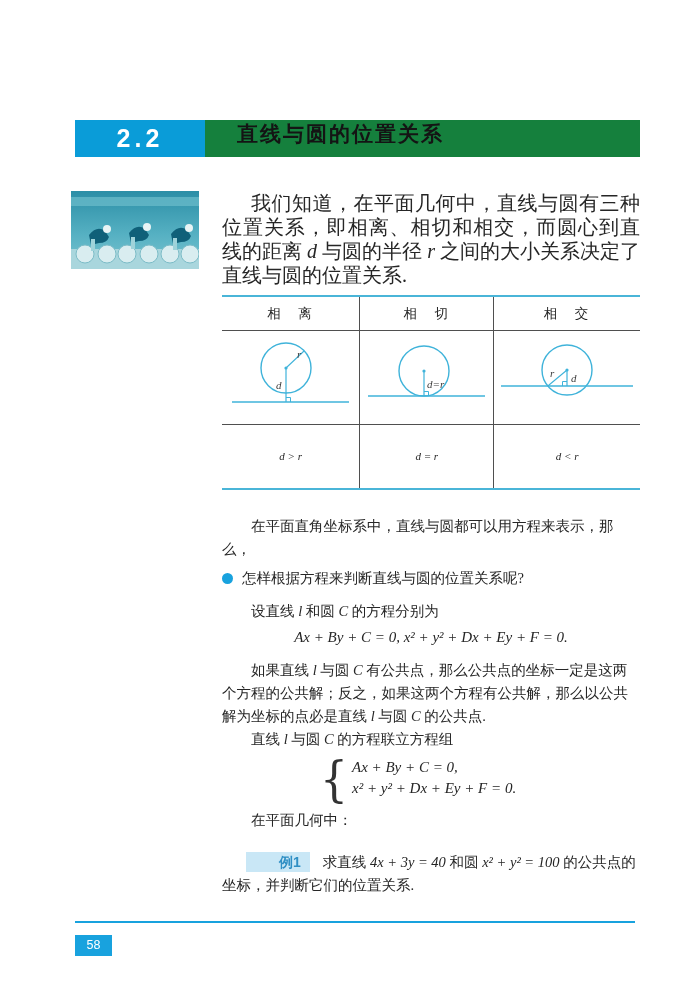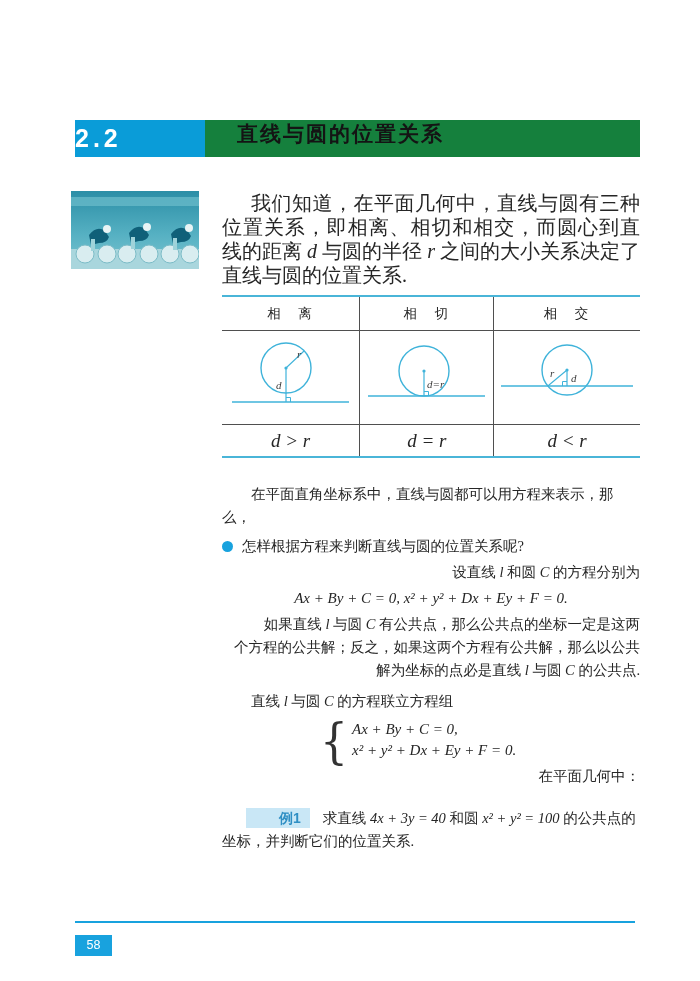--- a/index.html
+++ b/index.html
@@ -6,21 +6,21 @@
   html,body { background:#ffffff; }
   .page {
     position:relative; width:700px; height:981px; margin:0 auto;
     background:#ffffff; overflow:hidden;
     font-family:"Liberation Serif","DejaVu Serif",serif;
     color:#262626;
   }
   
   .sec-header { display:flex; margin:120px 60px 0 75px; height:37px; }
   .sec-num {
-    width:130px; background:#0a9cd8; color:#ffffff; text-align:left;
+    width:130px; background:#0a9cd8; color:#ffffff; text-align:center;
     font-family:"Liberation Sans","DejaVu Sans",sans-serif;
     font-weight:bold; font-size:25px; line-height:37px; letter-spacing:4px;
   }
   .sec-band {
     flex:1; background:#15803d; display:flex; align-items:flex-start;
   }
   .sec-title {
     padding-left:32px; font-family:"Liberation Sans","DejaVu Sans",sans-serif;
     font-weight:bold; font-size:21px; color:#141414; letter-spacing:2px;
   }
@@ -34,28 +34,28 @@
   .main { margin:0 60px 0 222px; width:418px; font-size:14.5px; line-height:23px; }
   
   table { border-collapse:collapse; width:100%; }
   .blue-table { border-top:2.5px solid #4ab5d8; border-bottom:2.5px solid #4ab5d8; margin-top:8px; }
   .blue-table td { border-left:1px solid #4f4f4f; border-right:1px solid #4f4f4f; border-bottom:1px solid #4f4f4f; text-align:center; font-size:13.5px; padding:4px 6px; }
   .blue-table tr td:first-child { border-left:none; }
   .blue-table tr td:last-child { border-right:none; }
   .blue-table tr:last-child td { border-bottom:none; }
   .t1-head td { letter-spacing:2px; padding:5px 0; }
   .t1-diagram td { padding:1px 0; }
-  .t1-cond td { font-style:italic; font-size:19px; padding:4px 0; }
+  .t1-cond td { font-style:italic; font-size:11px; padding:20px 0; }
   .t2 { margin-top:12px; }
   .t2 td { padding:7px 8px; line-height:19px; }
   .t2 .left { text-align:left; }
   
-  .para { margin-top:8px; }
+  .para { margin-top:0; }
   .mt-lg { margin-top:25px; }
-  .mt-sm { margin-top:3px;text-align:right; }
+  .mt-sm { margin-top:10px; }
   .question { display:flex; align-items:center; margin-top:6px; }
   .bullet {
     width:11px; height:11px; border-radius:50%; background:#18a2de;
     display:inline-block; margin-right:9px; flex:0 0 auto;
   }
   .eq-center { text-align:center; margin-top:3px; font-size:15px; }
   .math { font-style:italic; }
   .system { display:flex; align-items:center; margin:6px 0 4px 98px; }
   .brace { font-size:44px; font-weight:200; transform:scaleY(1.12); color:#333; font-family:"DejaVu Serif",serif; }
   .sys-lines { margin-left:4px; font-size:15px; line-height:21px; }

